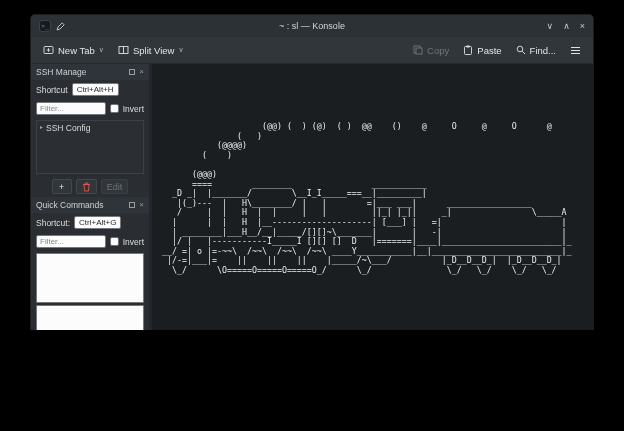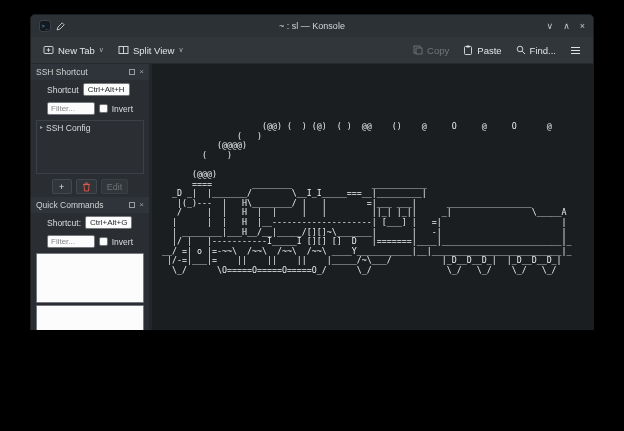--- a/index.html
+++ b/index.html
@@ -43,21 +43,21 @@
                   line-height:9.6px; color:#eceded; white-space:pre; }
 
   
   .dock-header { height:16px; background:#2f343a; display:flex; align-items:center;
                  padding:0 5px; flex:0 0 auto; }
   .dock-header .htitle { font-size:8.5px; color:#cfd1d3; }
   .hicons { margin-left:auto; display:flex; align-items:center; gap:4px; color:#9a9da0; }
   .float-ic { width:6px; height:6px; border:1px solid #9a9da0; display:inline-block; }
   .close-ic { font-size:8px; line-height:1; }
 
-  .prow { display:flex; align-items:center; gap:4px; padding:3px 16px; }
+  .prow { display:flex; align-items:center; gap:4px; padding:3px 5px; }
   .plabel { white-space:nowrap; }
   .keyseq { background:#fcfcfc; color:#232629; border:1px solid #75797d; border-radius:2px;
             font-size:8px; padding:1px 4px; white-space:nowrap; }
   .filter { flex:1; min-width:0; background:#fcfcfc; border:1px solid #75797d;
             border-radius:2px; font-size:8px; padding:1px 3px; color:#232629;
             font-family:"Liberation Sans", sans-serif; }
   .filter::placeholder { color:#85878a; }
   .checkbox { width:9px; height:9px; background:#fcfcfc; border:1px solid #6f7377;
               border-radius:2px; flex:0 0 auto; display:inline-block; }
 
@@ -164,21 +164,21 @@
           </span>
         </div>
       </div>
     </div>
 
     <div class="main">
 
       <div class="dock">
 
         <div class="dock-header">
-          <span class="htitle">SSH Shortcut</span>
+          <span class="htitle">SSH Manage</span>
           <span class="hicons">
             <span class="float-ic"></span>
             <span class="close-ic">×</span>
           </span>
         </div>
         <div class="prow">
           <span class="plabel">Shortcut</span>
           <span class="keyseq">Ctrl+Alt+H</span>
         </div>
         <div class="prow">

